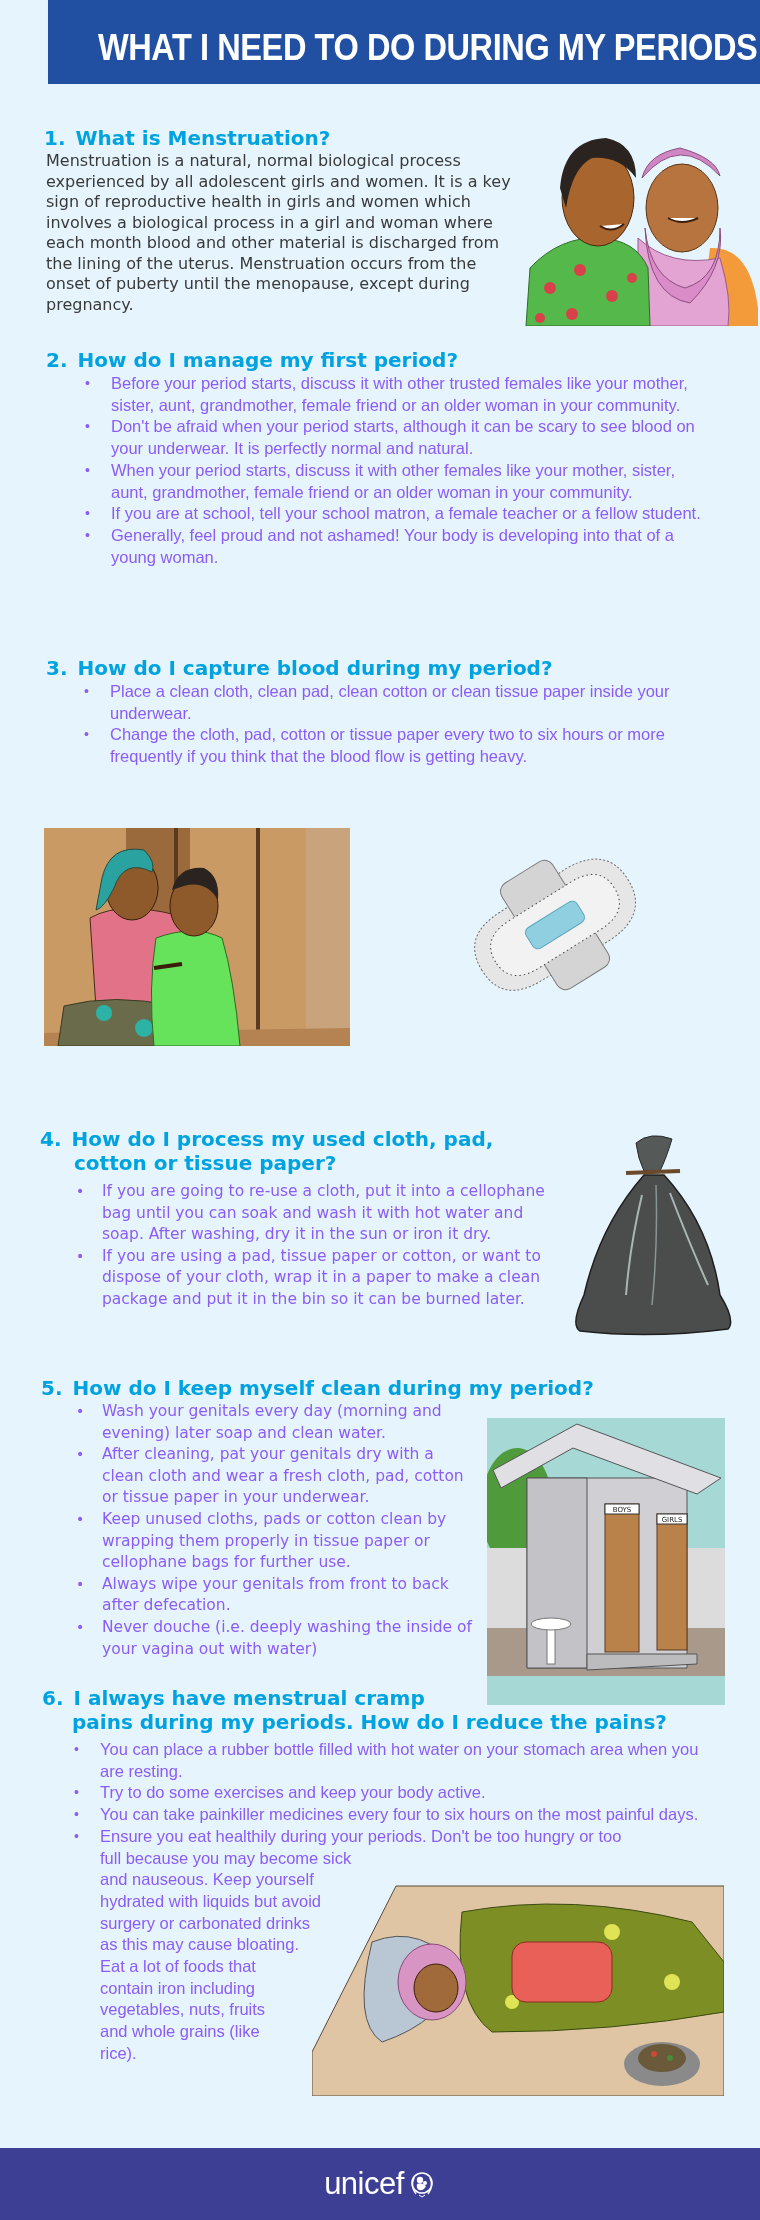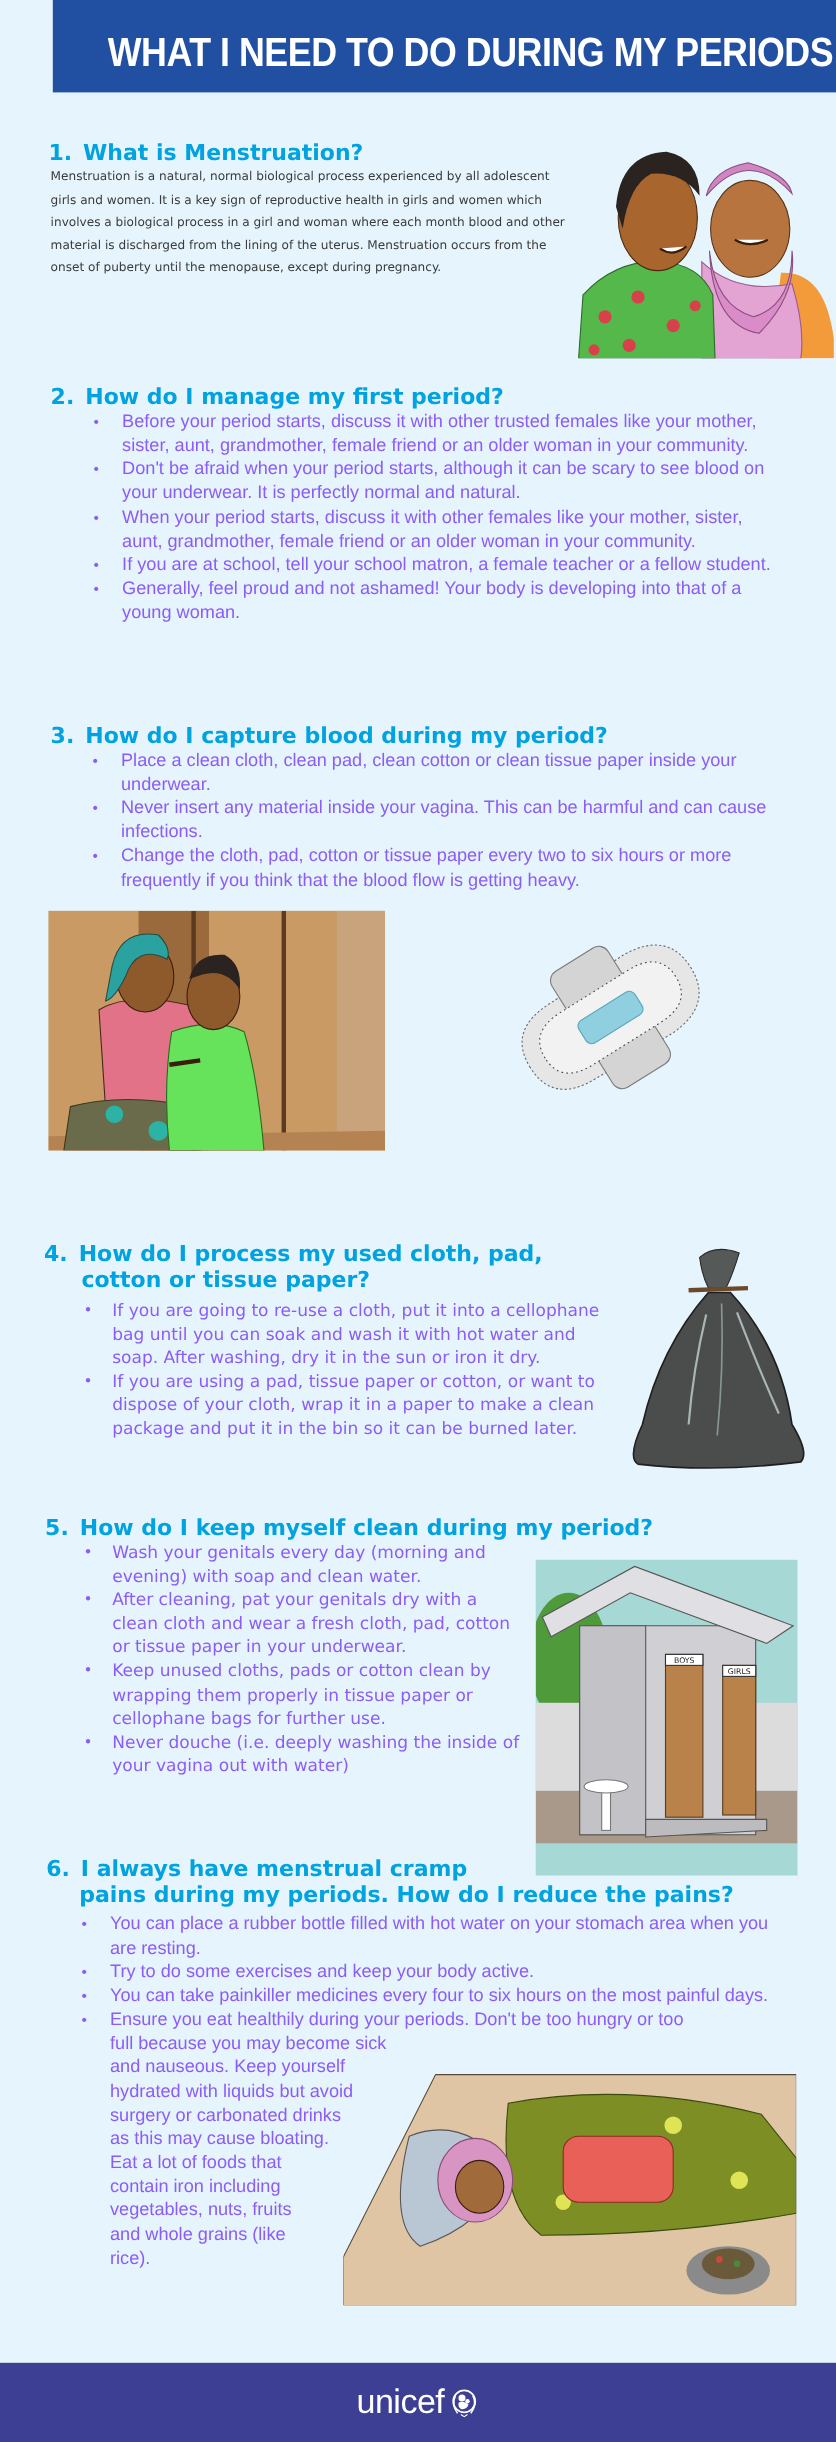--- a/index.html
+++ b/index.html
@@ -10,21 +10,21 @@
   .header { position: absolute; left: 0; top: 0; width: 760px; height: 84px; background: #2150a3; display: flex; align-items: center; justify-content: center; margin-left: 48px; }
   .header h1 { color: #ffffff; font-family: "Liberation Sans", sans-serif; font-weight: bold; font-size: 37px; letter-spacing: -0.5px; transform: scaleX(0.88); white-space: nowrap; margin-top: 12px; }
 
   .footer { position: absolute; left: 0; top: 2148px; width: 760px; height: 72px; background: #3d3f94; display: flex; align-items: center; justify-content: center; }
   .footer .logo { display: flex; align-items: center; color: #fff; font-family: "Liberation Sans", sans-serif; font-size: 31px; letter-spacing: -0.5px; }
   .footer .emblem { width: 28px; height: 28px; margin-left: 4px; }
 
   .sec-title { position: absolute; color: #00a3e0; font-family: "DejaVu Sans", sans-serif; font-weight: bold; font-size: 20px; line-height: 24px; }
   .sec-title .num { display: inline-block; margin-right: 10px; }
 
-  .para { position: absolute; font-size: 11px; line-height: 20.5px; color: #3a3a3a; }
+  .para { position: absolute; font-size: 16px; line-height: 20.5px; color: #3a3a3a; }
 
   ul.bullets { position: absolute; list-style: none; font-family: "Liberation Sans", sans-serif; font-size: 16.5px; line-height: 21.7px; color: #8b5cf6; }
   ul.bullets li { position: relative; padding-left: 26px; }
   ul.bullets li::before { content: "\2022"; position: absolute; left: 0; top: 0; font-size: 14px; }
 
   ul.bullets.dv { font-family: "DejaVu Sans", sans-serif; font-size: 15.5px; line-height: 21.6px; }
 
   .illus { position: absolute; overflow: hidden; }
 </style>
 </head>
@@ -76,21 +76,20 @@
     <li>When your period starts, discuss it with other females like your mother, sister, aunt, grandmother, female friend or an older woman in your community.</li>
     <li>If you are at school, tell your school matron, a female teacher or a fellow student.</li>
     <li>Generally, feel proud and not ashamed! Your body is developing into that of a young woman.</li>
   </ul>
 
   <div class="sec-title" style="left:46px; top:656px;">
     <span class="num">3.</span><span>How do I capture blood during my period?</span>
   </div>
   <ul class="bullets" style="left:84px; top:681px; width:622px;">
     <li>Place a clean cloth, clean pad, clean cotton or clean tissue paper inside your underwear.</li>
-    <li>Never insert any material inside your vagina. This can be harmful and can cause infections.</li>
     <li>Change the cloth, pad, cotton or tissue paper every two to six hours or more frequently if you think that the blood flow is getting heavy.</li>
   </ul>
 
   <div class="illus" style="left:44px; top:828px; width:306px; height:218px; background:#c99a64;">
     <svg width="306" height="218" viewBox="0 0 306 218">
       <rect x="82" y="0" width="64" height="218" fill="#9a6a3c"></rect>
       <rect x="130" y="0" width="4" height="218" fill="#5a3a20"></rect>
       <rect x="212" y="0" width="4" height="218" fill="#5a3a20"></rect>
       <rect x="262" y="0" width="44" height="218" fill="#c9a37b"></rect>
       <path d="M0 205 L306 200 L306 218 L0 218 Z" fill="#b58352"></path>
@@ -137,23 +136,24 @@
       <path d="M82 70 Q70 120 66 170" stroke="#a9b6b4" stroke-width="2" fill="none"></path>
       <path d="M110 68 Q130 120 148 160" stroke="#a9b6b4" stroke-width="2" fill="none"></path>
       <path d="M96 60 Q98 120 92 180" stroke="#889695" stroke-width="1.5" fill="none"></path>
     </svg>
   </div>
 
   <div class="sec-title" style="left:41px; top:1376px;">
     <span class="num">5.</span><span>How do I keep myself clean during my period?</span>
   </div>
   <ul class="bullets dv" style="left:76px; top:1401px; width:400px;">
-    <li>Wash your genitals every day (morning and evening) with soap and clean water.</li>
+    <li>Wash your genitals every day (morning and evening) later soap and clean water.</li>
     <li>After cleaning, pat your genitals dry with a clean cloth and wear a fresh cloth, pad, cotton or tissue paper in your underwear.</li>
     <li>Keep unused cloths, pads or cotton clean by wrapping them properly in tissue paper or cellophane bags for further use.</li>
+    <li>Always wipe your genitals from front to back after defecation.</li>
     <li>Never douche (i.e. deeply washing the inside of your vagina out with water)</li>
   </ul>
 
   <div class="illus" style="left:487px; top:1418px; width:238px; height:287px; background:#a6d8d6;">
     <svg width="238" height="258" viewBox="0 0 238 258">
       <ellipse cx="30" cy="90" rx="36" ry="60" fill="#4f9a3a"></ellipse>
       <rect x="0" y="130" width="238" height="90" fill="#dcdcdc"></rect>
       <rect x="0" y="210" width="238" height="48" fill="#a8998a"></rect>
       <path d="M40 60 L200 60 L200 250 L40 250 Z" fill="#cfcfd4" stroke="#555"></path>
       <path d="M40 60 L100 60 L100 250 L40 250 Z" fill="#c2c2c7" stroke="#555"></path>

